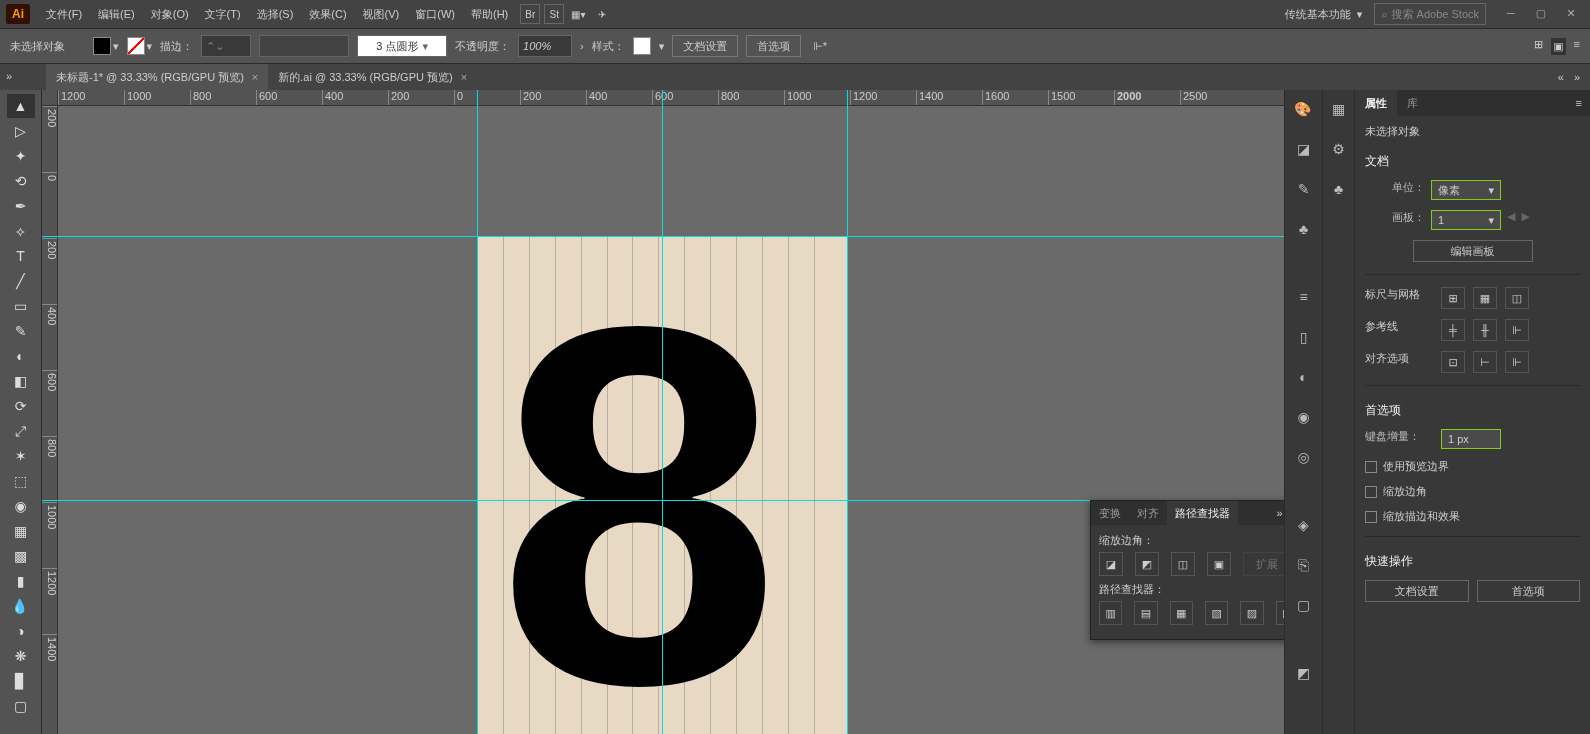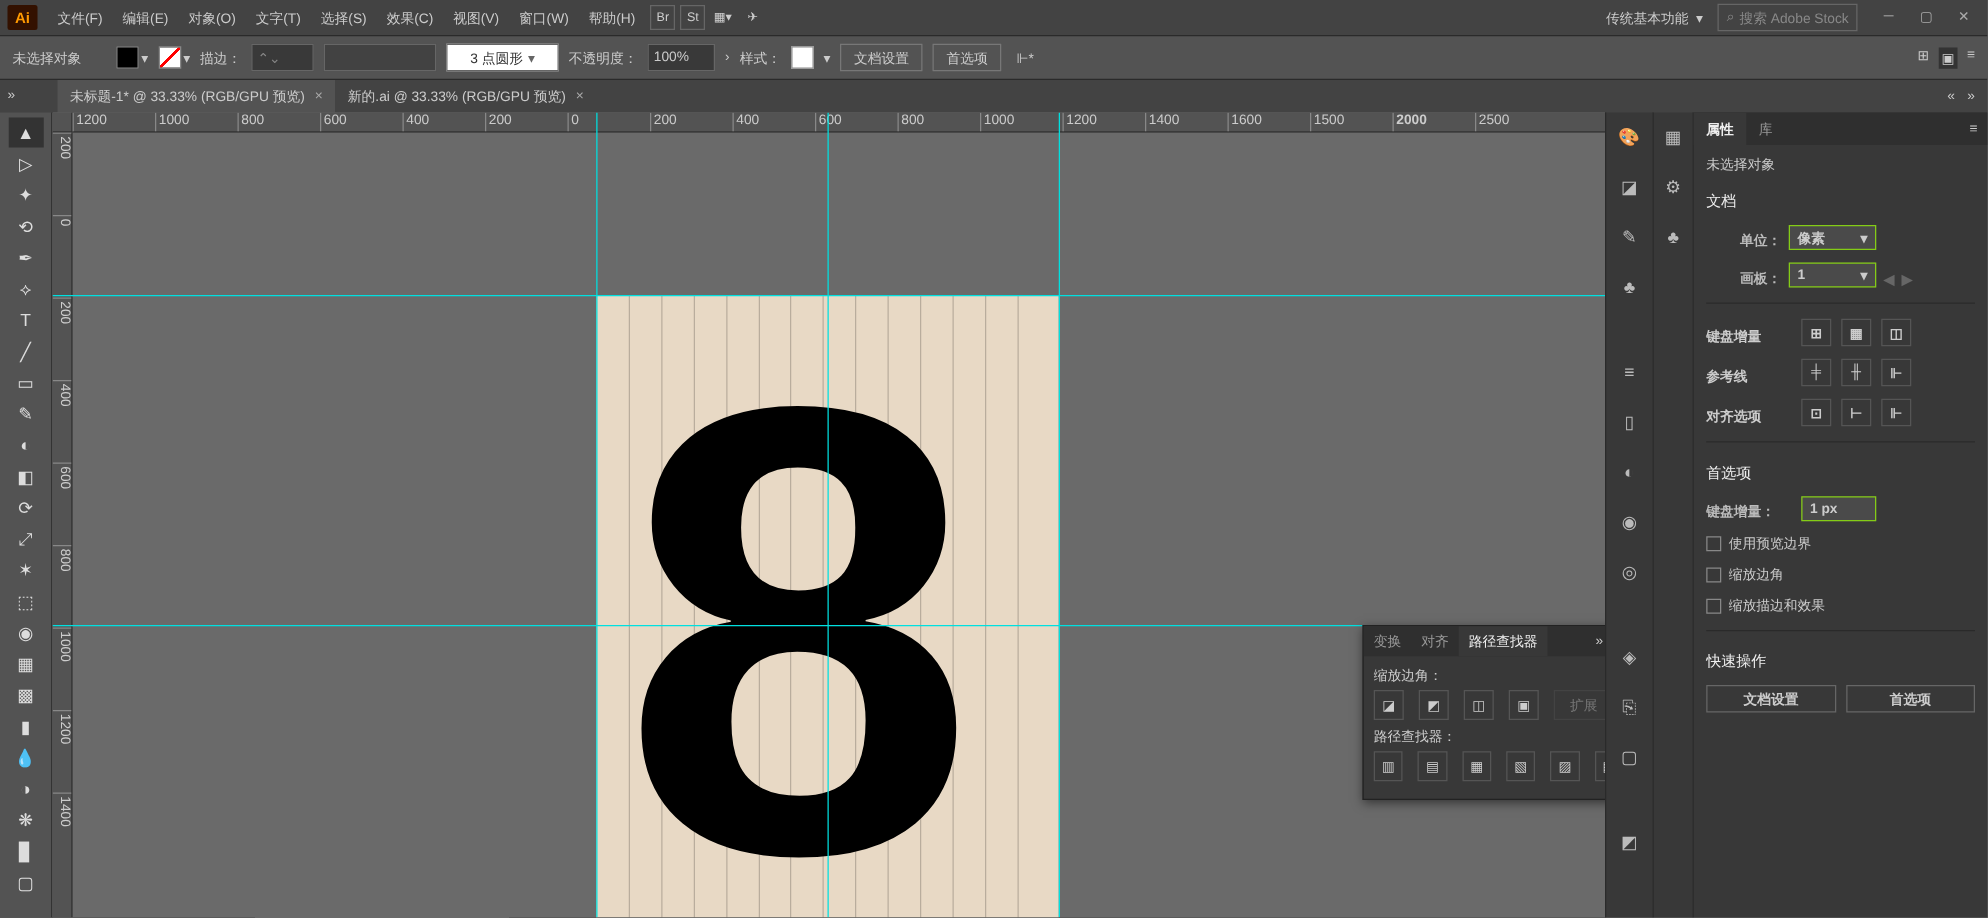--- a/index.html
+++ b/index.html
@@ -36,21 +36,21 @@
 .guide { position: absolute; background: #00e0e0; }
 .eight { position: absolute; font-family: Arial, sans-serif; font-weight: 900; color: #000; line-height: 0.9; }
 .panel-dock { width: 38px; background: #383838; border-left: 1px solid #2a2a2a; display: flex; flex-direction: column; align-items: center; padding-top: 8px; gap: 18px; }
 .dock-icon { width: 22px; height: 22px; display: flex; align-items: center; justify-content: center; cursor: pointer; color: #bbb; font-size: 14px; }
 .right-panel { width: 236px; background: #383838; border-left: 1px solid #2a2a2a; display: flex; flex-direction: column; }
 .panel-tabs { height: 26px; display: flex; align-items: center; background: #2f2f2f; }
 .panel-tab { padding: 0 10px; height: 26px; display: flex; align-items: center; cursor: pointer; color: #999; }
 .panel-tab.active { background: #383838; color: #eee; font-weight: bold; }
 .panel-body { padding: 8px 10px; display: flex; flex-direction: column; gap: 10px; }
 .sec-title { color: #eee; font-size: 12px; margin-top: 4px; }
-.prop-row { display: flex; align-items: flex-end; gap: 6px; font-weight: bold; }
+.prop-row { display: flex; align-items: flex-start; gap: 6px; }
 .prop-row label { color: #bbb; width: 60px; text-align: right; }
 .dd { background: #4a4a4a; border: 1px solid #84cc16; height: 20px; padding: 0 6px; display: flex; align-items: center; min-width: 70px; justify-content: space-between; }
 .icon-row { display: flex; gap: 8px; }
 .icon-btn { width: 24px; height: 22px; border: 1px solid #555; display: flex; align-items: center; justify-content: center; cursor: pointer; }
 .chk { display: flex; align-items: center; gap: 6px; }
 .chk-box { width: 12px; height: 12px; border: 1px solid #888; }
 .wide-btn { flex: 1; border: 1px solid #666; height: 22px; display: flex; align-items: center; justify-content: center; cursor: pointer; }
 .float-panel { position: absolute; background: #383838; border: 1px solid #222; box-shadow: 0 2px 8px rgba(0,0,0,0.5); }
 .fp-tabs { height: 24px; display: flex; align-items: center; background: #2f2f2f; }
 .fp-tab { padding: 0 8px; height: 24px; display: flex; align-items: center; color: #999; cursor: pointer; }
@@ -108,21 +108,21 @@
   <div class="cb-input" style="width:50px;">
     <span style="color:#888;margin-right:4px;">⌃⌄</span>
       <span></span>
   </div>
   <div class="cb-input" style="width:90px;background:#424242"></div>
   <div class="cb-input" style="width:90px;background:#fff;color:#333;justify-content:center">
     <span style="color:#333;">3 点圆形</span>
     <span style="color:#666;margin-left:4px;">▾</span>
   </div>
   <span class="cb-label">不透明度：</span>
-  <div class="cb-input" style="width:54px;">
+  <div class="cb-input" style="width:54px;font-style:italic;">
       <span>100%</span>
     </div>
   <span style="cursor:pointer">›</span>
   <span class="cb-label">样式：</span>
   <div class="swatch" style="background:#fff"></div>
   <span style="cursor:pointer">▾</span>
   <div class="cb-btn">文档设置</div>
   <div class="cb-btn">首选项</div>
   <div style="margin-left:4px;cursor:pointer">⊩*</div>
   <div style="margin-left:auto;display:flex;gap:8px;">
@@ -307,23 +307,26 @@
       </div>
       <div class="prop-row">
         <label>画板：</label>
         <div class="dd">
             <span>1</span>
             <span>▾</span>
           </div>
         <span style="color:#666;cursor:pointer">◀</span>
         <span style="color:#666;cursor:pointer">▶</span>
       </div>
+      <div class="prop-row" style="justify-content:center">
+        <div class="wide-btn" style="flex:0 0 120px">编辑画板</div>
+      </div>
       <hr class="sep">
       <div class="prop-row">
-        <span style="width:70px">键盘增量</span>
+        <span style="width:70px">标尺与网格</span>
         <div class="icon-row">
           <div class="icon-btn">⊞</div>
           <div class="icon-btn">▦</div>
           <div class="icon-btn">◫</div>
         </div>
       </div>
       <div class="prop-row">
         <span style="width:70px">参考线</span>
         <div class="icon-row">
           <div class="icon-btn">╪</div>

